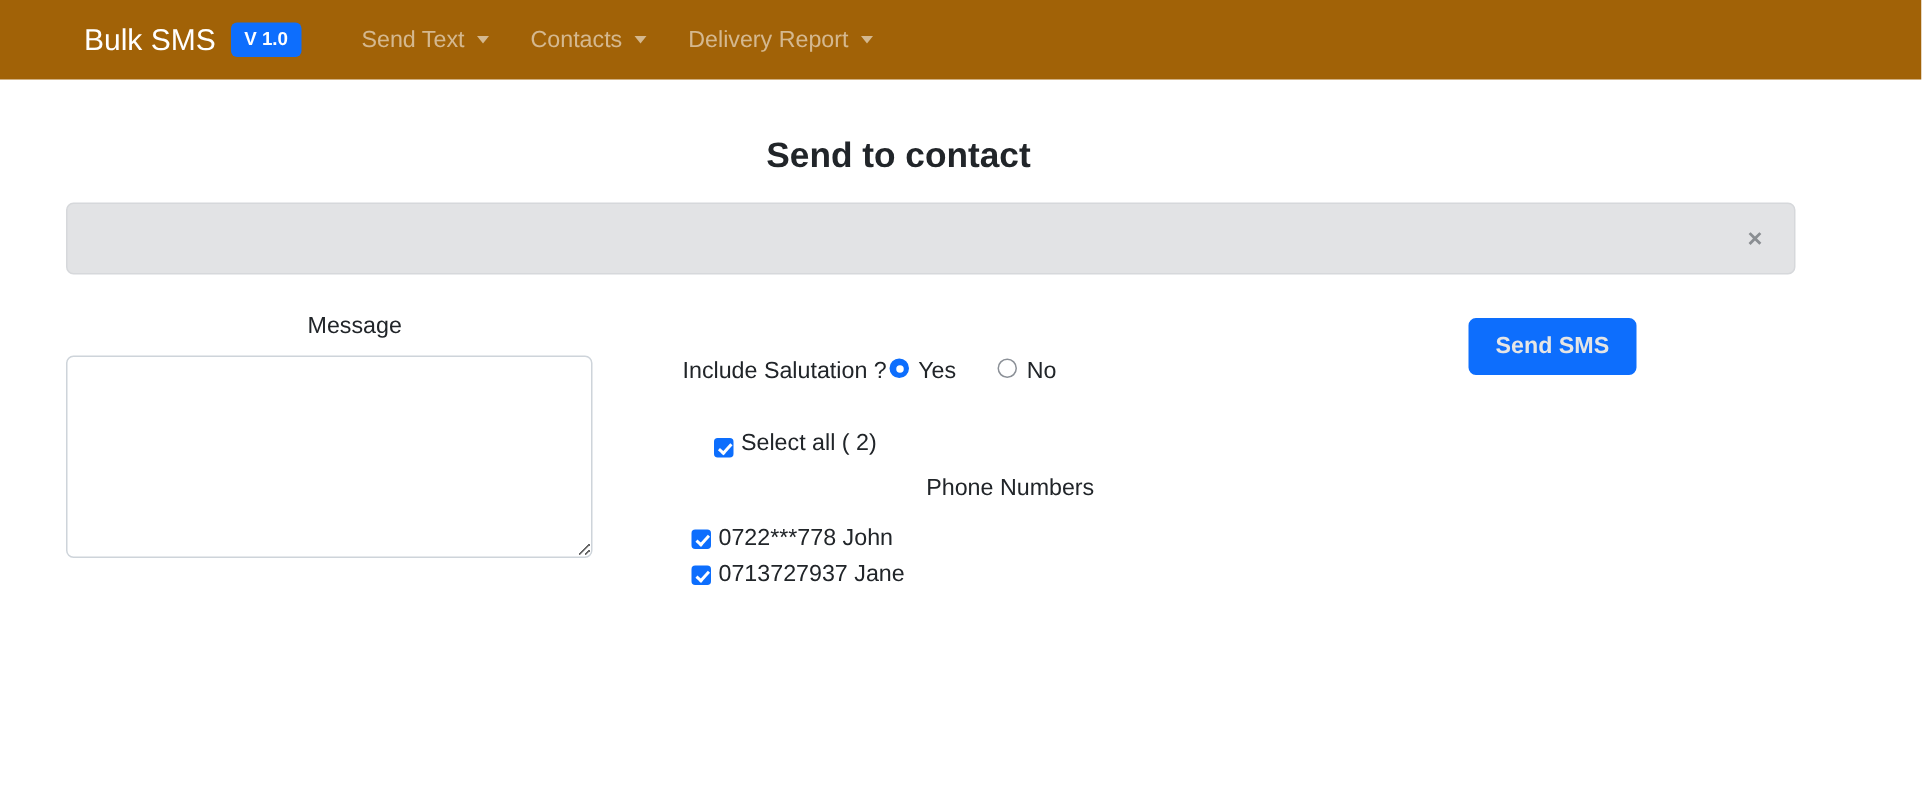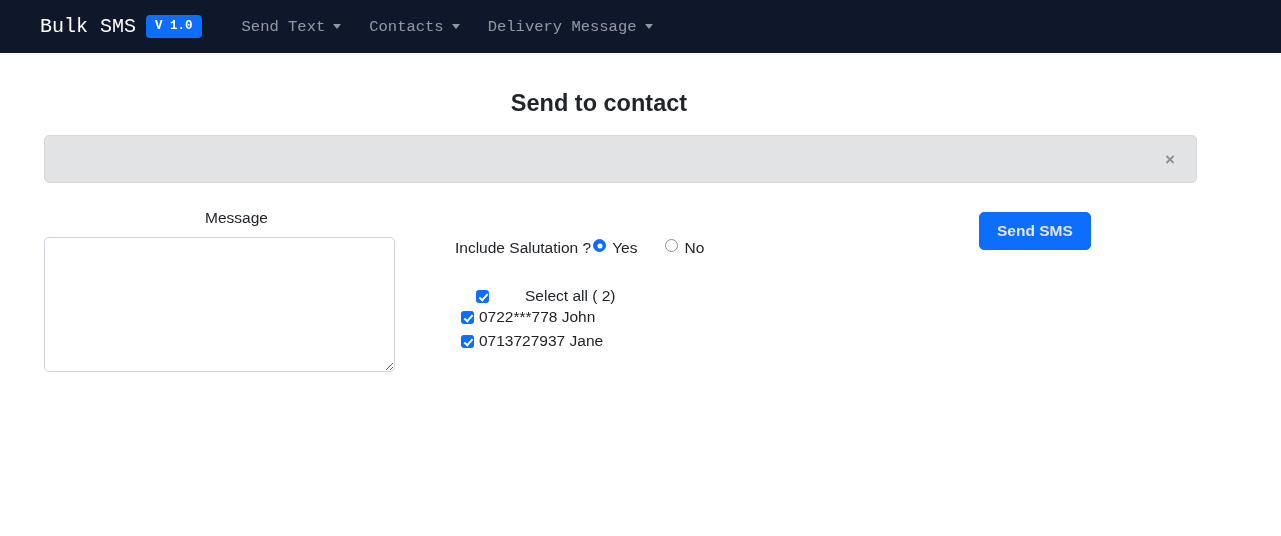--- a/index.html
+++ b/index.html
@@ -9,25 +9,24 @@
     width: 1281px;
     height: 536px;
     background: #ffffff;
     font-family: "Liberation Sans", sans-serif;
     overflow: hidden;
   }
 
   
   .navbar {
     height: 53px;
-    background: #0f172a;
-    display: flex;
-    align-items: center;
-    padding: 0 16px 0 40px;
-    font-family: Liberation Mono, monospace;
+    background: #a16207;
+    display: flex;
+    align-items: center;
+    padding: 0 16px 0 56px;
   }
   .brand {
     display: flex;
     align-items: center;
     gap: 10px;
     margin-right: 26px;
   }
   .brand-name {
     color: #ffffff;
     font-size: 20px;
@@ -215,25 +214,24 @@
     position: absolute;
     left: 4px; top: 1px;
     width: 3px; height: 7px;
     border: solid #ffffff;
     border-width: 0 2px 2px 0;
     transform: rotate(42deg);
   }
 
   .select-all-row {
     display: flex;
-    align-items: center;
+    align-items: flex-end;
     font-size: 15.5px;
     color: #212529;
     margin-left: 21px;
-    gap: 31px;
   }
   .select-all-row span { margin-left: 5px; }
 
   .phone-header {
     text-align: center;
     font-size: 15.5px;
     color: #212529;
     margin-top: 12px;
     margin-bottom: 12px;
     width: 437px;
@@ -274,21 +272,21 @@
   <div class="nav-items">
     <div class="nav-link">
       <span>Send Text</span>
       <i class="caret"></i>
     </div>
     <div class="nav-link">
       <span>Contacts</span>
       <i class="caret"></i>
     </div>
     <div class="nav-link">
-      <span>Delivery Message</span>
+      <span>Delivery Report</span>
       <i class="caret"></i>
     </div>
   </div>
 </div>
 
 <div class="page">
 
   <h1 class="page-title">Send to contact</h1>
 
   <div class="alert">
@@ -314,20 +312,21 @@
           <input type="radio" name="salutation" style="">
           <span>No</span>
         </label>
       </div>
 
       <label class="select-all-row">
         <input type="checkbox" checked="" style="">
         <span>Select all ( 2)</span>
       </label>
 
+      <div class="phone-header">Phone Numbers</div>
 
       <div class="contact-list">
         <label class="contact-item">
           <input type="checkbox" checked="" style="">
           <span>0722***778 John</span>
         </label>
         <label class="contact-item">
           <input type="checkbox" checked="" style="">
           <span>0713727937 Jane</span>
         </label>

